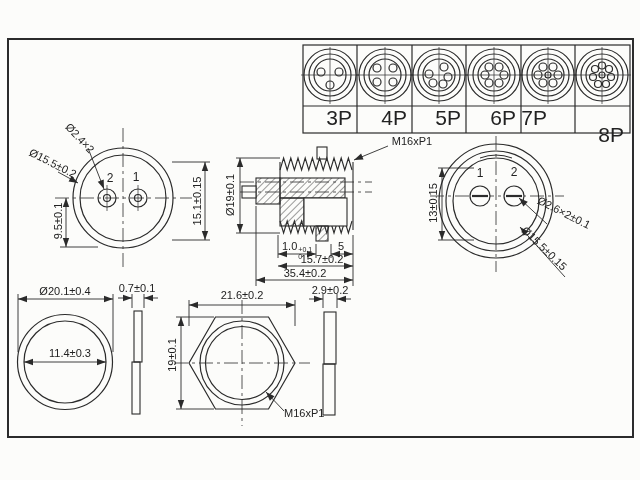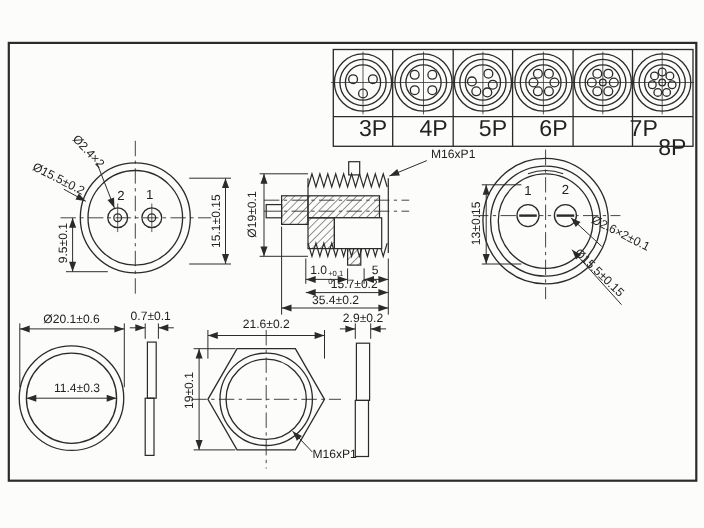--- a/index.html
+++ b/index.html
@@ -270,21 +270,21 @@
       </g>
     </g>
 
   </g>
 </svg>
 
 <div class="lbl plabel" style="left:308px;top:109px;width:44px">3P</div>
 <div class="lbl plabel" style="left:363px;top:109px;width:44px">4P</div>
 <div class="lbl plabel" style="left:417px;top:109px;width:44px">5P</div>
 <div class="lbl plabel" style="left:472px;top:109px;width:44px">6P</div>
-<div class="lbl plabel" style="left:554px;top:109px;width:44px">7P</div>
+<div class="lbl plabel" style="left:503px;top:109px;width:44px">7P</div>
 <div class="lbl plabel" style="left:580px;top:126px;width:44px">8P</div>
 
 <div class="lbl pinlbl ctr" style="left:103px;top:172px;width:14px">2</div>
 <div class="lbl pinlbl ctr" style="left:129px;top:171px;width:14px">1</div>
 <div class="lbl ctr" style="left:50px;top:132px;width:60px;transform:rotate(47deg)">Ø2.4×2</div>
 <div class="lbl ctr" style="left:16px;top:157px;width:74px;transform:rotate(27deg)">Ø15.5±0.2</div>
 <div class="lbl ctr rot" style="left:28px;top:215px;width:60px">9.5±0.1</div>
 <div class="lbl ctr rot" style="left:164px;top:195px;width:66px">15.1±0.15</div>
 
 <div class="lbl ctr" style="left:384px;top:135px;width:56px">M16xP1</div>
@@ -298,21 +298,21 @@
 <div class="lbl ctr" style="left:334px;top:240px;width:14px">5</div>
 <div class="lbl ctr" style="left:287px;top:253px;width:70px">15.7±0.2</div>
 <div class="lbl ctr" style="left:270px;top:267px;width:70px">35.4±0.2</div>
 
 <div class="lbl pinlbl ctr" style="left:473px;top:167px;width:14px">1</div>
 <div class="lbl pinlbl ctr" style="left:507px;top:166px;width:14px">2</div>
 <div class="lbl ctr rot" style="left:403px;top:197px;width:60px">13±0.15</div>
 <div class="lbl" style="left:541px;top:194px;transform:rotate(27deg);transform-origin:0 0">Ø2.6×2±0.1</div>
 <div class="lbl" style="left:528px;top:224px;transform:rotate(44deg);transform-origin:0 0">Ø15.5±0.15</div>
 
-<div class="lbl ctr" style="left:25px;top:285px;width:80px">Ø20.1±0.6</div>
+<div class="lbl ctr" style="left:25px;top:285px;width:80px">Ø20.1±0.4</div>
 <div class="lbl ctr" style="left:35px;top:347px;width:70px">11.4±0.3</div>
 <div class="lbl ctr" style="left:112px;top:282px;width:50px">0.7±0.1</div>
 
 <div class="lbl ctr" style="left:207px;top:289px;width:70px">21.6±0.2</div>
 <div class="lbl ctr rot" style="left:142px;top:349px;width:60px">19±0.1</div>
 <div class="lbl" style="left:284px;top:407px">M16xP1</div>
 <div class="lbl ctr" style="left:300px;top:284px;width:60px">2.9±0.2</div>
 
 </div>
 

